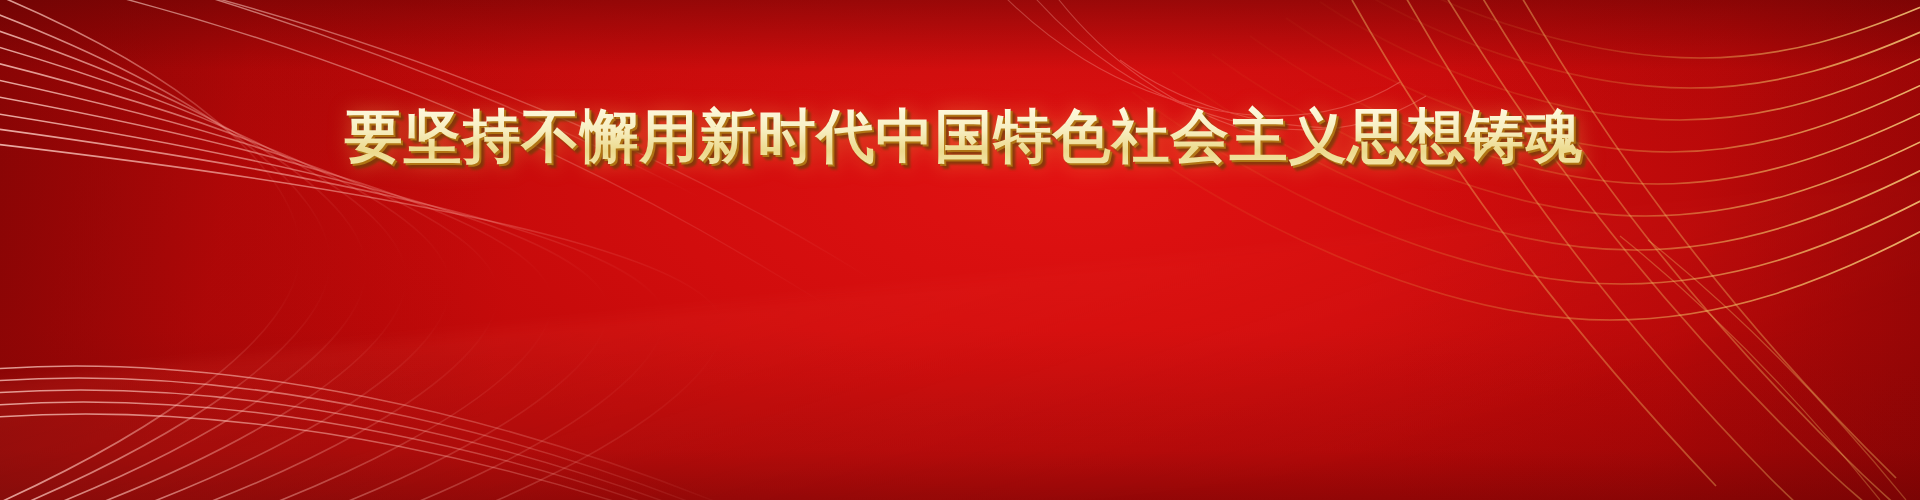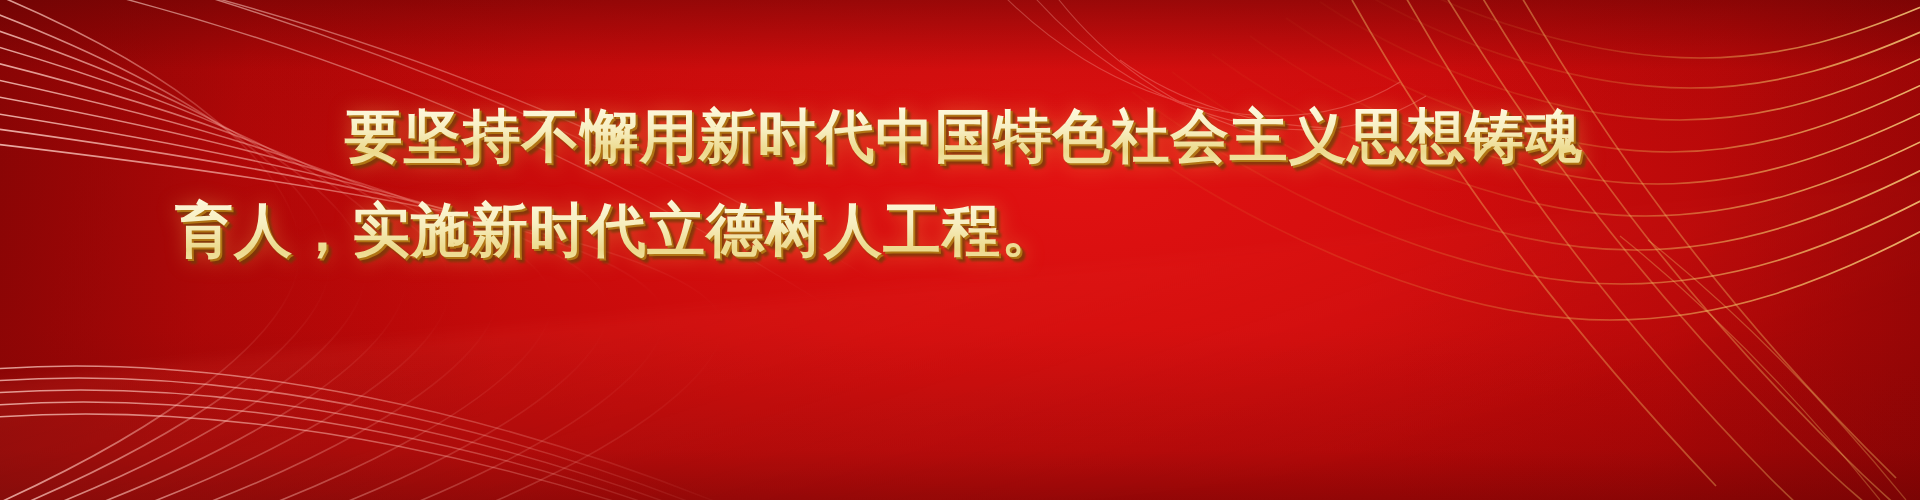--- a/index.html
+++ b/index.html
@@ -209,18 +209,17 @@
       <path d="M1012,-30 C 1072,48 1152,104 1246,124 C 1318,138 1378,126 1426,96"></path>
       <path d="M1044,-20 C 1098,56 1176,114 1268,136"></path>
       <path d="M1120,60 C 1180,104 1260,128 1340,128"></path>
     </g>
   </svg>
 
   <div class="content">
 
     <div class="quote">
       <span class="quote-line l1">要坚持不懈用新时代中国特色社会主义思想铸魂</span>
-      <span class="quote-line l2">育人，实施新时代立德树人工程。</span>
     </div>
 
 
   </div>
 </div>
 
 </body></html>

